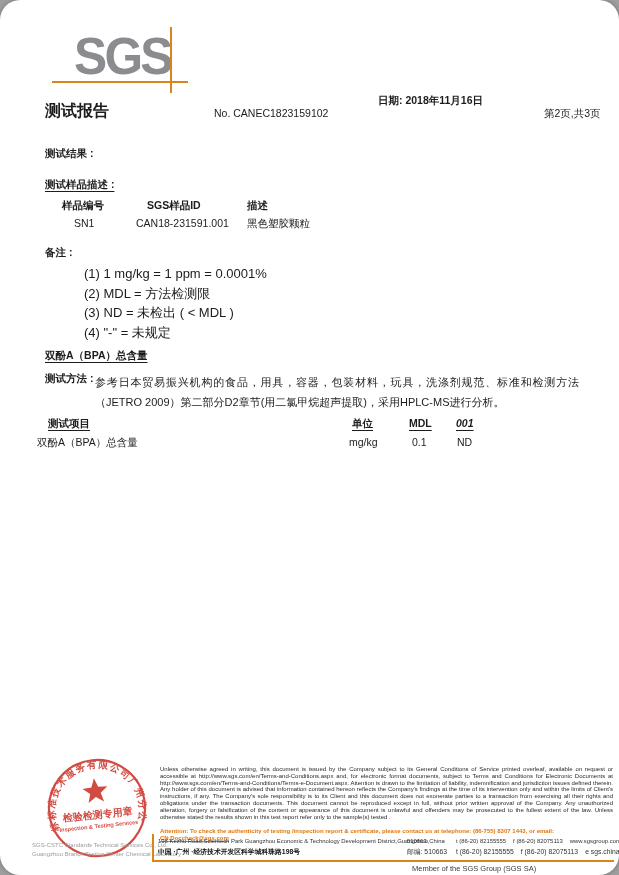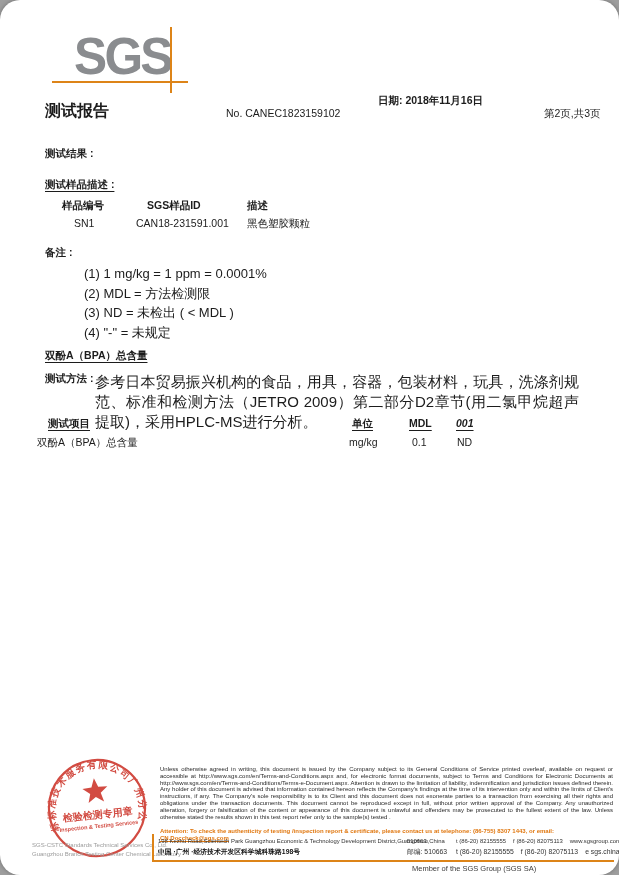--- a/index.html
+++ b/index.html
@@ -14,21 +14,21 @@
   .abs { position:absolute; }
 
   
   .logo { left:74px; top:30px; font-size:54px; font-weight:bold; color:#8a8c8f;
           letter-spacing:-3px; line-height:1; transform:scale(.92,.96); transform-origin:left top; }
   .vline  { left:170px; top:27px; width:2px;  height:66px; }
   .hline  { left:52px;  top:81px; width:136px; height:2px; }
   .orange-bg { background:#dd8418; }
 
   .report-title { left:45px; top:101px; font-size:16px; font-weight:bold; }
-  .report-no    { left:214px; top:107px; font-size:10.5px;margin-left:12px; }
+  .report-no    { left:214px; top:107px; font-size:10.5px; }
   .report-date  { left:378px; top:94px; font-size:10.5px;font-weight:bold; }
   .report-pages { left:544px; top:107px; font-size:10.5px; }
 
   .label    { font-size:10.5px; font-weight:700; }
   .txt      { font-size:10.5px; }
   .u        { text-decoration:underline; text-underline-offset:3px; }
 
   .results-label { left:45px; top:147px; }
   .sample-title  { left:45px; top:178px; }
 
@@ -38,21 +38,21 @@
   .st-r-no   { left:74px;  top:217px; }
   .st-r-id   { left:136px; top:217px; }
   .st-r-desc { left:247px; top:217px; }
 
   .remarks-label { left:45px; top:246px; }
   .remarks-list  { left:84px; top:264px; font-size:13px; line-height:19.5px; }
   .remarks-list div { white-space:nowrap; }
 
   .bpa-title    { left:45px; top:349px; font-weight:bold; }
   .method-label { left:45px; top:372px; }
-  .method-text  { left:95px; top:372px; width:484px; font-size:15px; line-height:20px; text-align:justify; }
+  .method-text  { left:95px; top:372px; width:484px; font-size:11px; line-height:20px; text-align:justify; }
 
   .rt-h-item { left:48px;  top:417px; font-weight:bold; }
   .rt-h-unit { left:352px; top:417px; font-weight:bold; }
   .rt-h-mdl  { left:409px; top:417px; font-weight:bold; }
   .rt-h-001  { left:456px; top:417px; font-weight:bold; font-style:italic; }
   .rt-r-item { left:37px;  top:436px; }
   .rt-r-unit { left:349px; top:436px; }
   .rt-r-mdl  { left:412px; top:436px; }
   .rt-r-res  { left:457px; top:436px; }
 

